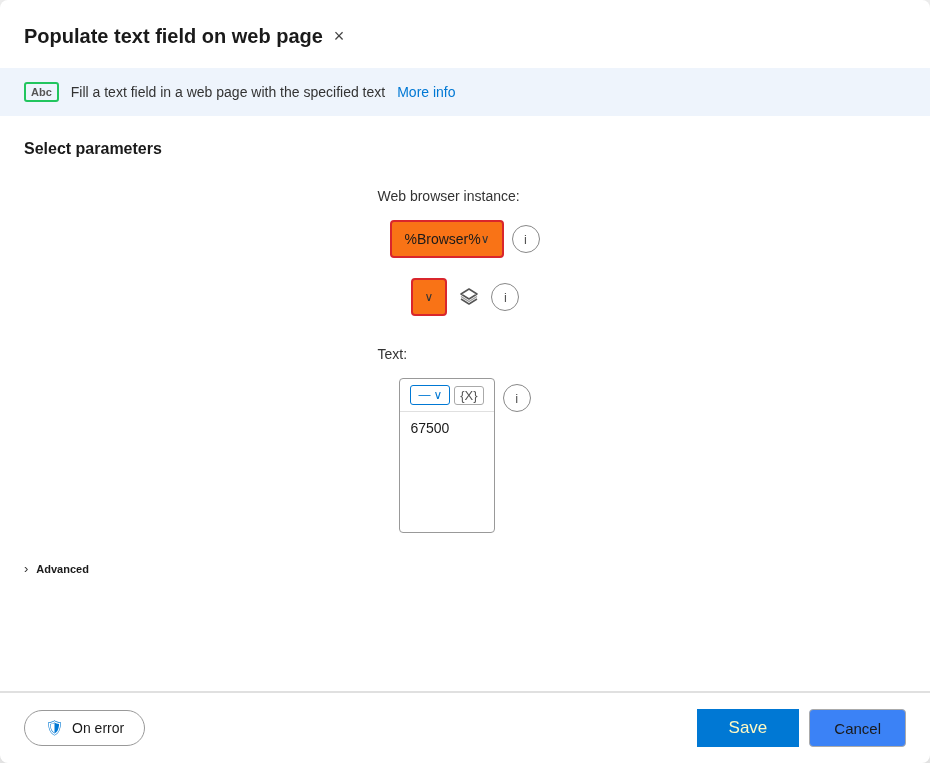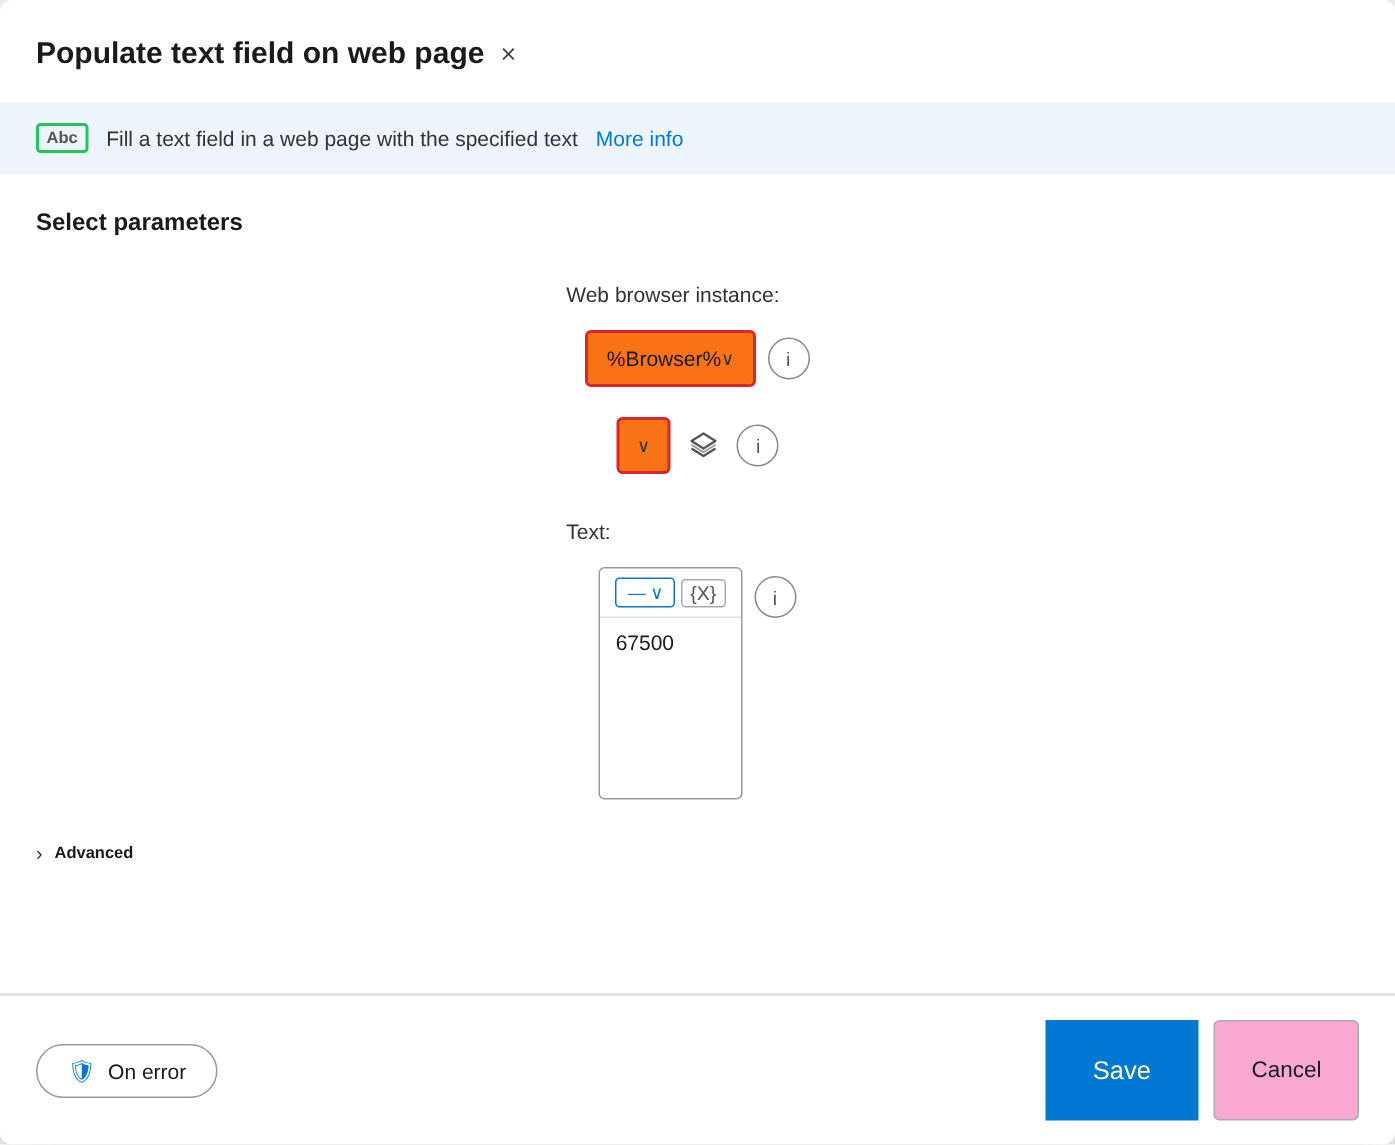--- a/index.html
+++ b/index.html
@@ -236,25 +236,25 @@
       background: #0078d4;
       color: #fef9c3;
       border: none;
       border-radius: 0;
       padding: 9px 32px;
       font-size: 17px;
       cursor: pointer;
       font-weight: 500;
     }
     .cancel-btn {
-      background: #f9a8d4;
+      background: #3b82f6;
       color: #1a1a1a;
       border: 1.5px solid #aaa;
       border-radius: 4px;
-      padding: 24px 24px;
+      padding: 9px 24px;
       font-size: 15px;
       cursor: pointer;
     }
     .divider {
       height: 1px;
       background: #e0e0e0;
       margin: 0 0 0 0;
     }
   </style>
 </head>

